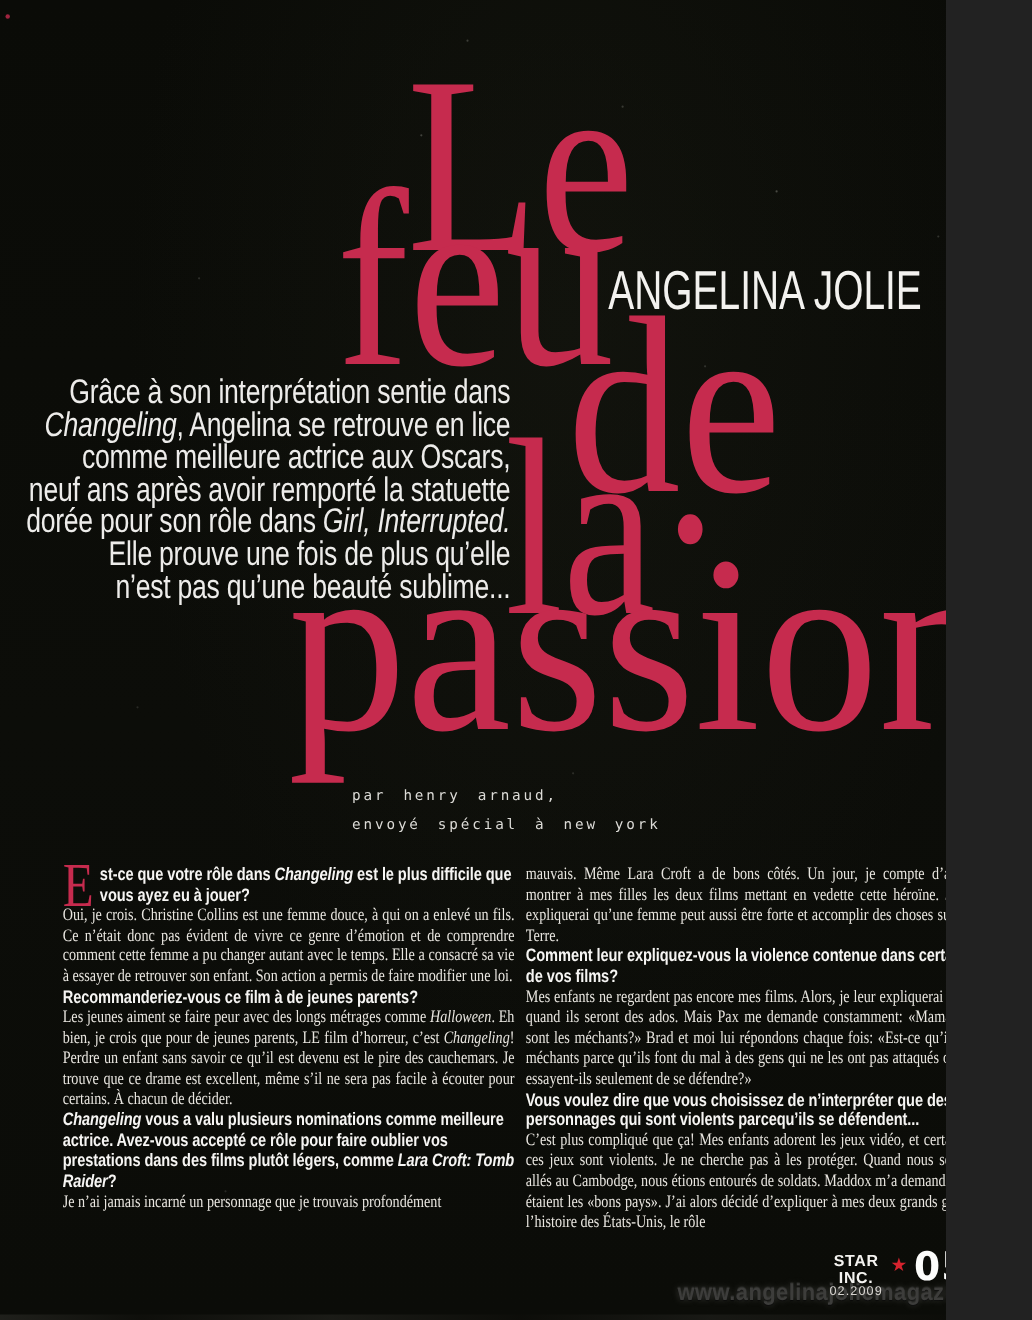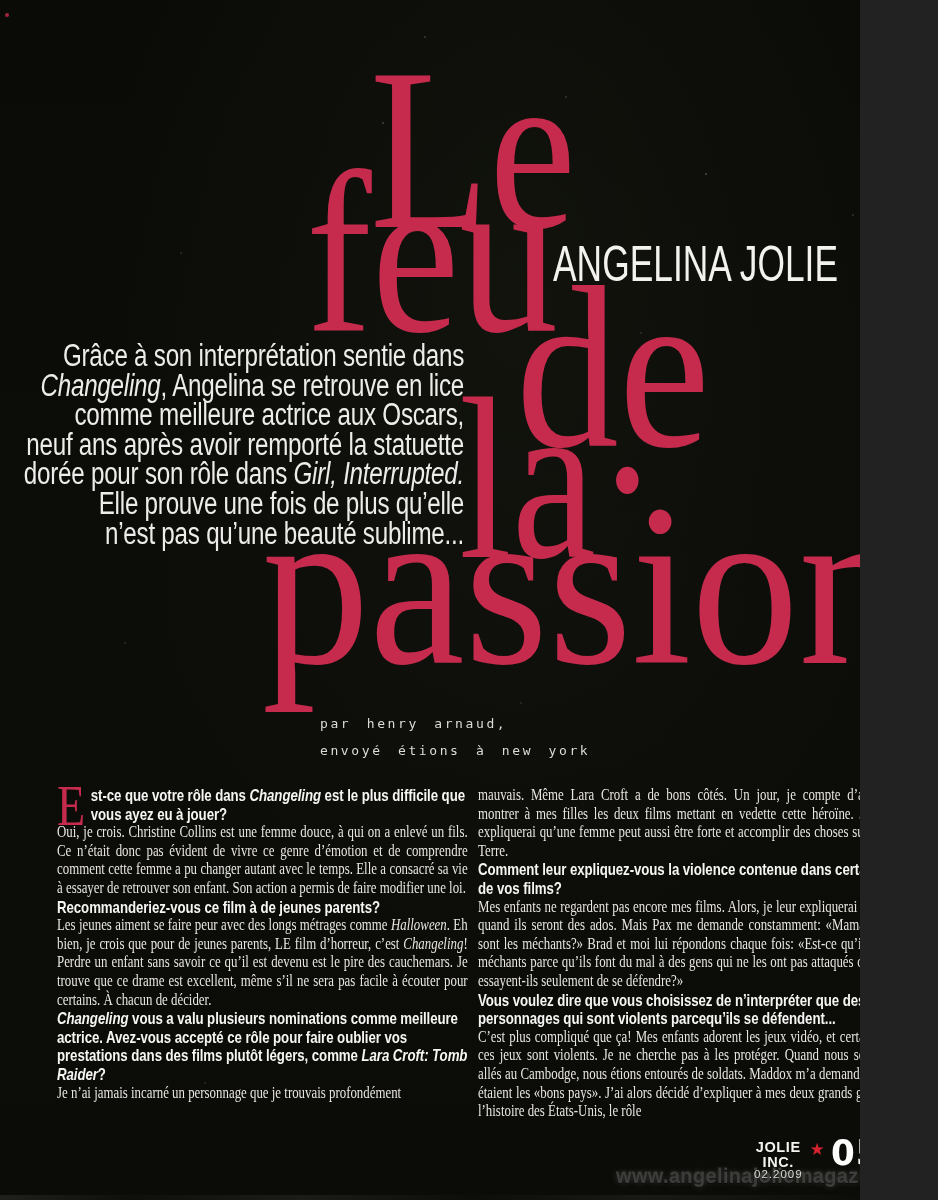--- a/index.html
+++ b/index.html
@@ -122,21 +122,21 @@
       <div class="line"><span class="it">Changeling</span><span>, Angelina se retrouve en lice</span></div>
       <div class="line"><span>comme meilleure actrice aux Oscars,</span></div>
       <div class="line"><span>neuf ans après avoir remporté la statuette</span></div>
       <div class="line"><span>dorée pour son rôle dans </span><span class="it">Girl, Interrupted.</span></div>
       <div class="line"><span>Elle prouve une fois de plus qu’elle</span></div>
       <div class="line"><span>n’est pas qu’une beauté sublime...</span></div>
     </div>
 
   <div class="byline">
     <div class="byline-line">par henry arnaud,</div>
-    <div class="byline-line">envoyé étions à new york</div>
+    <div class="byline-line">envoyé spécial à new york</div>
   </div>
 
   <div class="col col-left">
       <p class="q"><span class="dropcap">E</span><span>st-ce que votre rôle dans </span><span class="it">Changeling</span><span> est le plus difficile que vous ayez eu à jouer?</span></p>
       <p class="a"><span>Oui, je crois. Christine Collins est une femme douce, à qui on a enlevé un fils. Ce n’était donc pas évident de vivre ce genre d’émotion et de comprendre comment cette femme a pu changer autant avec le temps. Elle a consacré sa vie à essayer de retrouver son enfant. Son action a permis de faire modifier une loi.</span></p>
       <p class="q"><span>Recommanderiez-vous ce film à de jeunes parents?</span></p>
       <p class="a"><span>Les jeunes aiment se faire peur avec des longs métrages comme </span><span class="it">Halloween</span><span>. Eh bien, je crois que pour de jeunes parents, LE film d’horreur, c’est </span><span class="it">Changeling</span><span>! Perdre un enfant sans savoir ce qu’il est devenu est le pire des cauchemars. Je trouve que ce drame est excellent, même s’il ne sera pas facile à écouter pour certains. À chacun de décider.</span></p>
       <p class="q"><span class="it">Changeling</span><span> vous a valu plusieurs nominations comme meilleure actrice. Avez-vous accepté ce rôle pour faire oublier vos prestations dans des films plutôt légers, comme </span><span class="it">Lara Croft: Tomb Raider</span><span>?</span></p>
       <p class="a"><span>Je n’ai jamais incarné un personnage que je trouvais profondément</span></p>
     </div>
@@ -145,21 +145,21 @@
       <p class="q"><span>Comment leur expliquez-vous la violence contenue dans certains de vos films?</span></p>
       <p class="a"><span>Mes enfants ne regardent pas encore mes films. Alors, je leur expliquerai tout ça quand ils seront des ados. Mais Pax me demande constamment: «Maman, qui sont les méchants?» Brad et moi lui répondons chaque fois: «Est-ce qu’ils sont méchants parce qu’ils font du mal à des gens qui ne les ont pas attaqués ou bien essayent-ils seulement de se défendre?»</span></p>
       <p class="q"><span>Vous voulez dire que vous choisissez de n’interpréter que des personnages qui sont violents parcequ’ils se défendent...</span></p>
       <p class="a"><span>C’est plus compliqué que ça! Mes enfants adorent les jeux vidéo, et certains de ces jeux sont violents. Je ne cherche pas à les protéger. Quand nous sommes allés au Cambodge, nous étions entourés de soldats. Maddox m’a demandé quels étaient les «bons pays». J’ai alors décidé d’expliquer à mes deux grands garçons l’histoire des États-Unis, le rôle</span></p>
     </div>
 
   <div class="watermark">www.angelinajoliemagazines.com</div>
 
   <div class="footer">
     <div class="brand-block">
-      <div class="brand">JOLIE INC.</div>
+      <div class="brand">STAR INC.</div>
       <div class="issue">02.2009</div>
     </div>
     <div class="star">★</div>
     <div class="pageno">053</div>
   </div>
 
   <div class="scan-edge"></div>
 
 </div>
 

